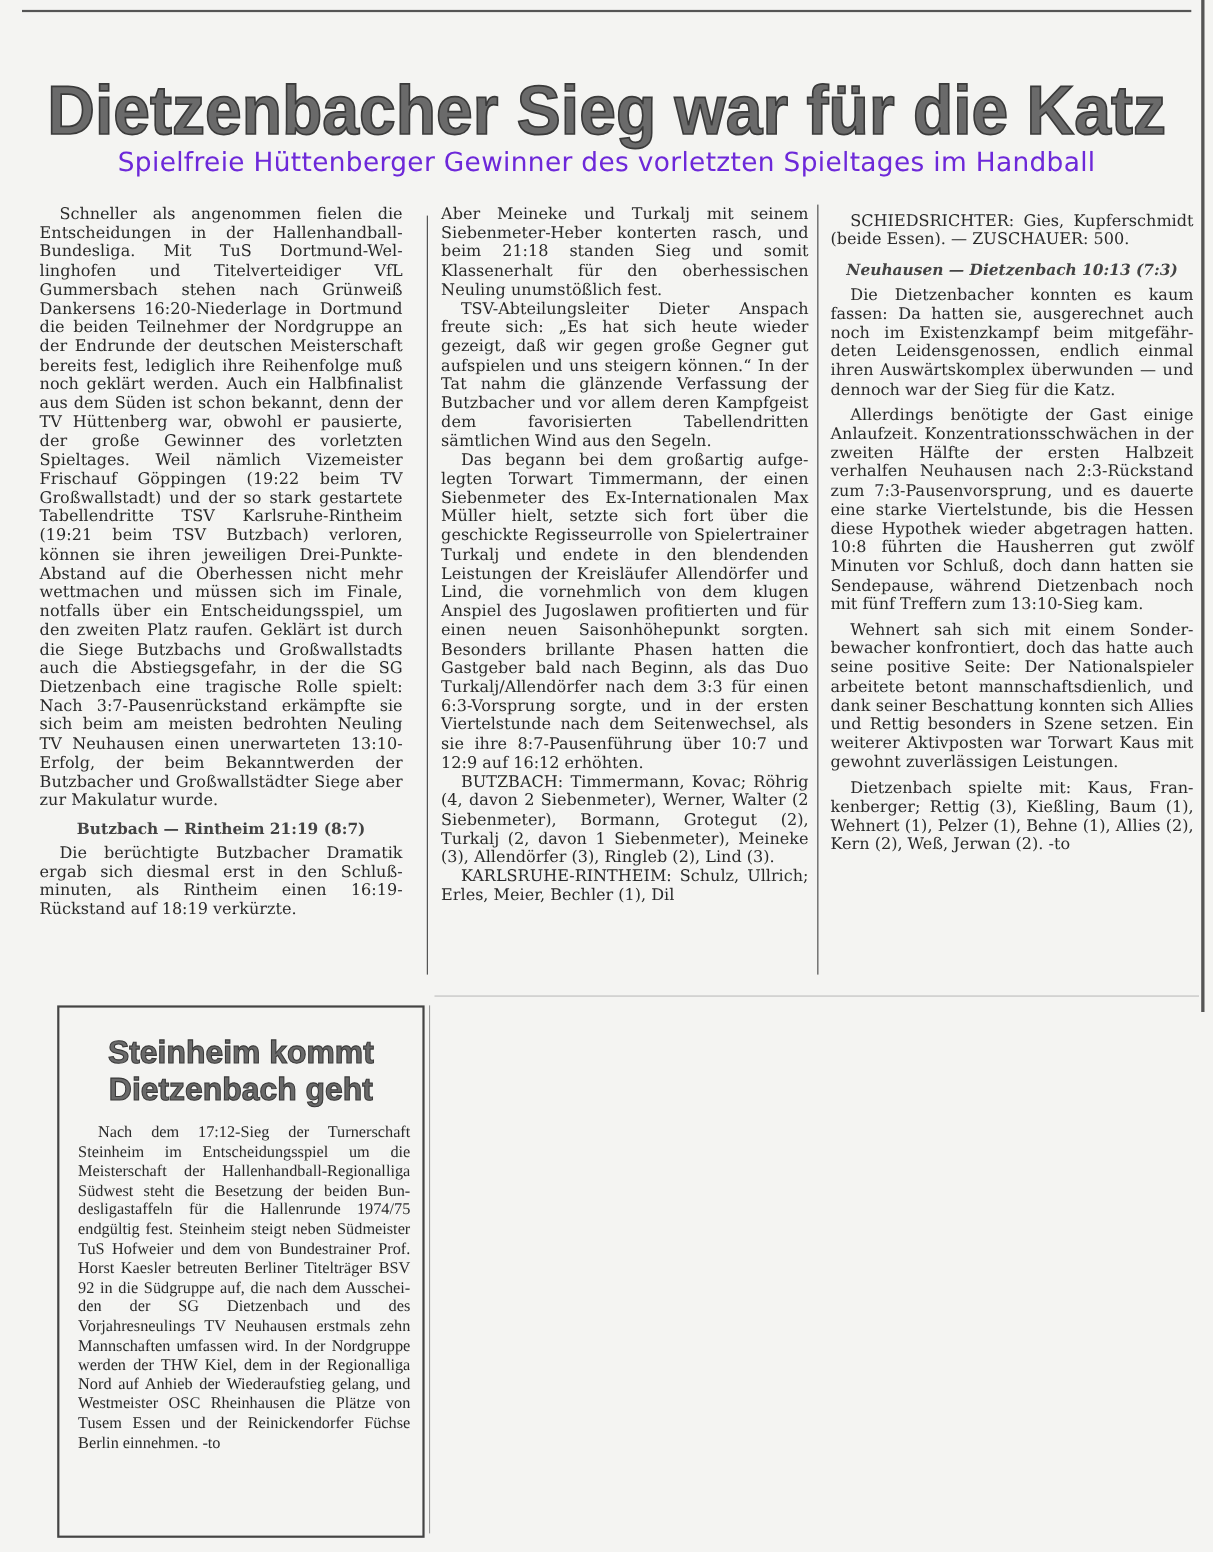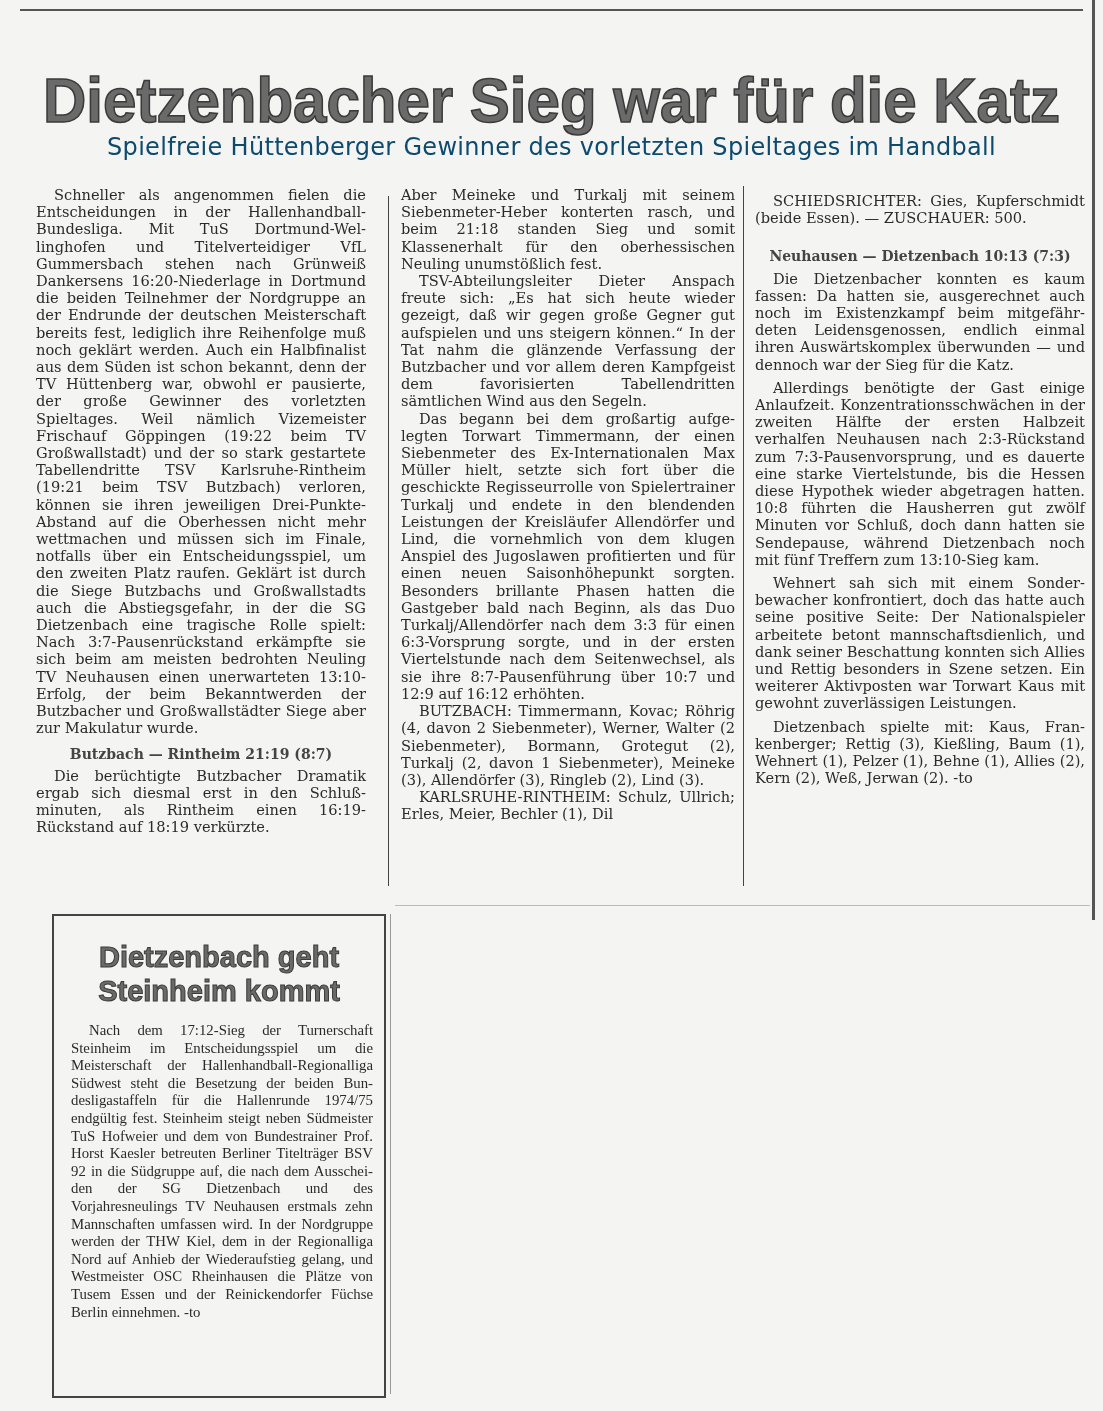--- a/index.html
+++ b/index.html
@@ -13,21 +13,21 @@
     .rightline { position: absolute; left: 1092px; top: 0; width: 3px; height: 920px; background: #555; }
     .headline {
       position: absolute; left: 0; top: 66px; width: 1103px; text-align: center;
       font-family: "Liberation Sans", "DejaVu Sans", sans-serif; font-weight: bold;
       font-size: 60px; letter-spacing: 0px; color: #6a6a6a;
       -webkit-text-stroke: 1.5px #3a3a3a; transform: scaleY(1.05);
     }
     .subline {
       position: absolute; left: 0; top: 133px; width: 1103px; text-align: center;
       font-family: "DejaVu Sans", "Liberation Sans", sans-serif;
-      font-size: 24px; color: #0c4a6e; letter-spacing: 0.3px;
+      font-size: 24px; color: #6d28d9; letter-spacing: 0.3px;
     }
     .col {
       position: absolute; top: 186px; font-size: 14.6px; line-height: 17.2px;
       text-align: justify; hyphens: manual;
     }
     .col1 { left: 36px; width: 330px; }
     .col2 { left: 401px; width: 334px; }
     .col3 { left: 755px; width: 330px; }
     .vrule { position: absolute; width: 1px; background: #444; }
     .vr1 { left: 388px; top: 196px; height: 690px; }
@@ -79,31 +79,31 @@
   <p>TSV-Abteilungsleiter Dieter Anspach freute sich: „Es hat sich heute wieder gezeigt, daß wir gegen große Gegner gut aufspielen und uns steigern können.“ In der Tat nahm die glänzende Verfassung der Butzbacher und vor allem deren Kampfgeist dem favorisierten Tabel­lendritten sämtlichen Wind aus den Segeln.</p>
   <p>Das begann bei dem großartig aufge­legten Torwart Timmermann, der einen Siebenmeter des Ex-Internationalen Max Müller hielt, setzte sich fort über die geschickte Regisseurrolle von Spie­lertrainer Turkalj und endete in den blendenden Leistungen der Kreisläufer Allendörfer und Lind, die vornehmlich von dem klugen Anspiel des Jugoslawen profitierten und für einen neuen Saison­höhepunkt sorgten. Besonders brillante Phasen hatten die Gastgeber bald nach Beginn, als das Duo Turkalj/Allendörfer nach dem 3:3 für einen 6:3-Vorsprung sorgte, und in der ersten Viertelstunde nach dem Seitenwechsel, als sie ihre 8:7-Pausenführung über 10:7 und 12:9 auf 16:12 erhöhten.</p>
   <p>BUTZBACH: Timmermann, Kovac; Röhrig (4, davon 2 Siebenmeter), Wer­ner, Walter (2 Siebenmeter), Bormann, Grotegut (2), Turkalj (2, davon 1 Sie­benmeter), Meineke (3), Allendörfer (3), Ringleb (2), Lind (3).</p>
   <p>KARLSRUHE-RINTHEIM: Schulz, Ullrich; Erles, Meier, Bechler (1), Dil­</p>
 </div>
 
 <div class="vrule vr2"></div>
 
 <div class="col col3">
   <p class="gap">SCHIEDSRICHTER: Gies, Kupfer­schmidt (beide Essen). — ZUSCHAUER: 500.</p>
-  <div class="subhead" style="margin-top:22px;">Neuhausen — Dietzenbach 10:13 (7:3)</div>
+  <div class="subhead" style="margin-top:12px;font-style:italic;">Neuhausen — Dietzenbach 10:13 (7:3)</div>
   <p>Die Dietzenbacher konnten es kaum fassen: Da hatten sie, ausgerechnet auch noch im Existenzkampf beim mitgefähr­deten Leidensgenossen, endlich einmal ihren Auswärtskomplex überwunden — und dennoch war der Sieg für die Katz.</p>
   <p class="gap">Allerdings benötigte der Gast einige Anlaufzeit. Konzentrationsschwächen in der zweiten Hälfte der ersten Halbzeit verhalfen Neuhausen nach 2:3-Rück­stand zum 7:3-Pausenvorsprung, und es dauerte eine starke Viertelstunde, bis die Hessen diese Hypothek wieder abge­tragen hatten. 10:8 führten die Hausher­ren gut zwölf Minuten vor Schluß, doch dann hatten sie Sendepause, während Dietzenbach noch mit fünf Treffern zum 13:10-Sieg kam.</p>
   <p class="gap">Wehnert sah sich mit einem Sonder­bewacher konfrontiert, doch das hatte auch seine positive Seite: Der National­spieler arbeitete betont mannschafts­dienlich, und dank seiner Beschattung konnten sich Allies und Rettig beson­ders in Szene setzen. Ein weiterer Aktivposten war Torwart Kaus mit ge­wohnt zuverlässigen Leistungen.</p>
   <p class="gap">Dietzenbach spielte mit: Kaus, Fran­kenberger; Rettig (3), Kießling, Baum (1), Wehnert (1), Pelzer (1), Behne (1), Allies (2), Kern (2), Weß, Jerwan (2). -to</p>
 </div>
 
 <div class="faint-rule"></div>
 <div class="faint-vrule"></div>
 
 <div class="box">
   <div class="box-title">
+    <div>Steinheim kommt</div>
     <div>Dietzenbach geht</div>
-    <div>Steinheim kommt</div>
   </div>
   <div class="box-text">
     <p>Nach dem 17:12-Sieg der Turner­schaft Steinheim im Entscheidungs­spiel um die Meisterschaft der Hal­lenhandball-Regionalliga Südwest steht die Besetzung der beiden Bun­desligastaffeln für die Hallenrunde 1974/75 endgültig fest. Steinheim steigt neben Südmeister TuS Hof­weier und dem von Bundestrainer Prof. Horst Kaesler betreuten Berli­ner Titelträger BSV 92 in die Süd­gruppe auf, die nach dem Ausschei­den der SG Dietzenbach und des Vorjahresneulings TV Neuhausen erstmals zehn Mannschaften umfas­sen wird. In der Nordgruppe wer­den der THW Kiel, dem in der Re­gionalliga Nord auf Anhieb der Wie­deraufstieg gelang, und Westmeister OSC Rheinhausen die Plätze von Tusem Essen und der Reinickendor­fer Füchse Berlin einnehmen. -to</p>
   </div>
 </div>
 
 </body></html>

